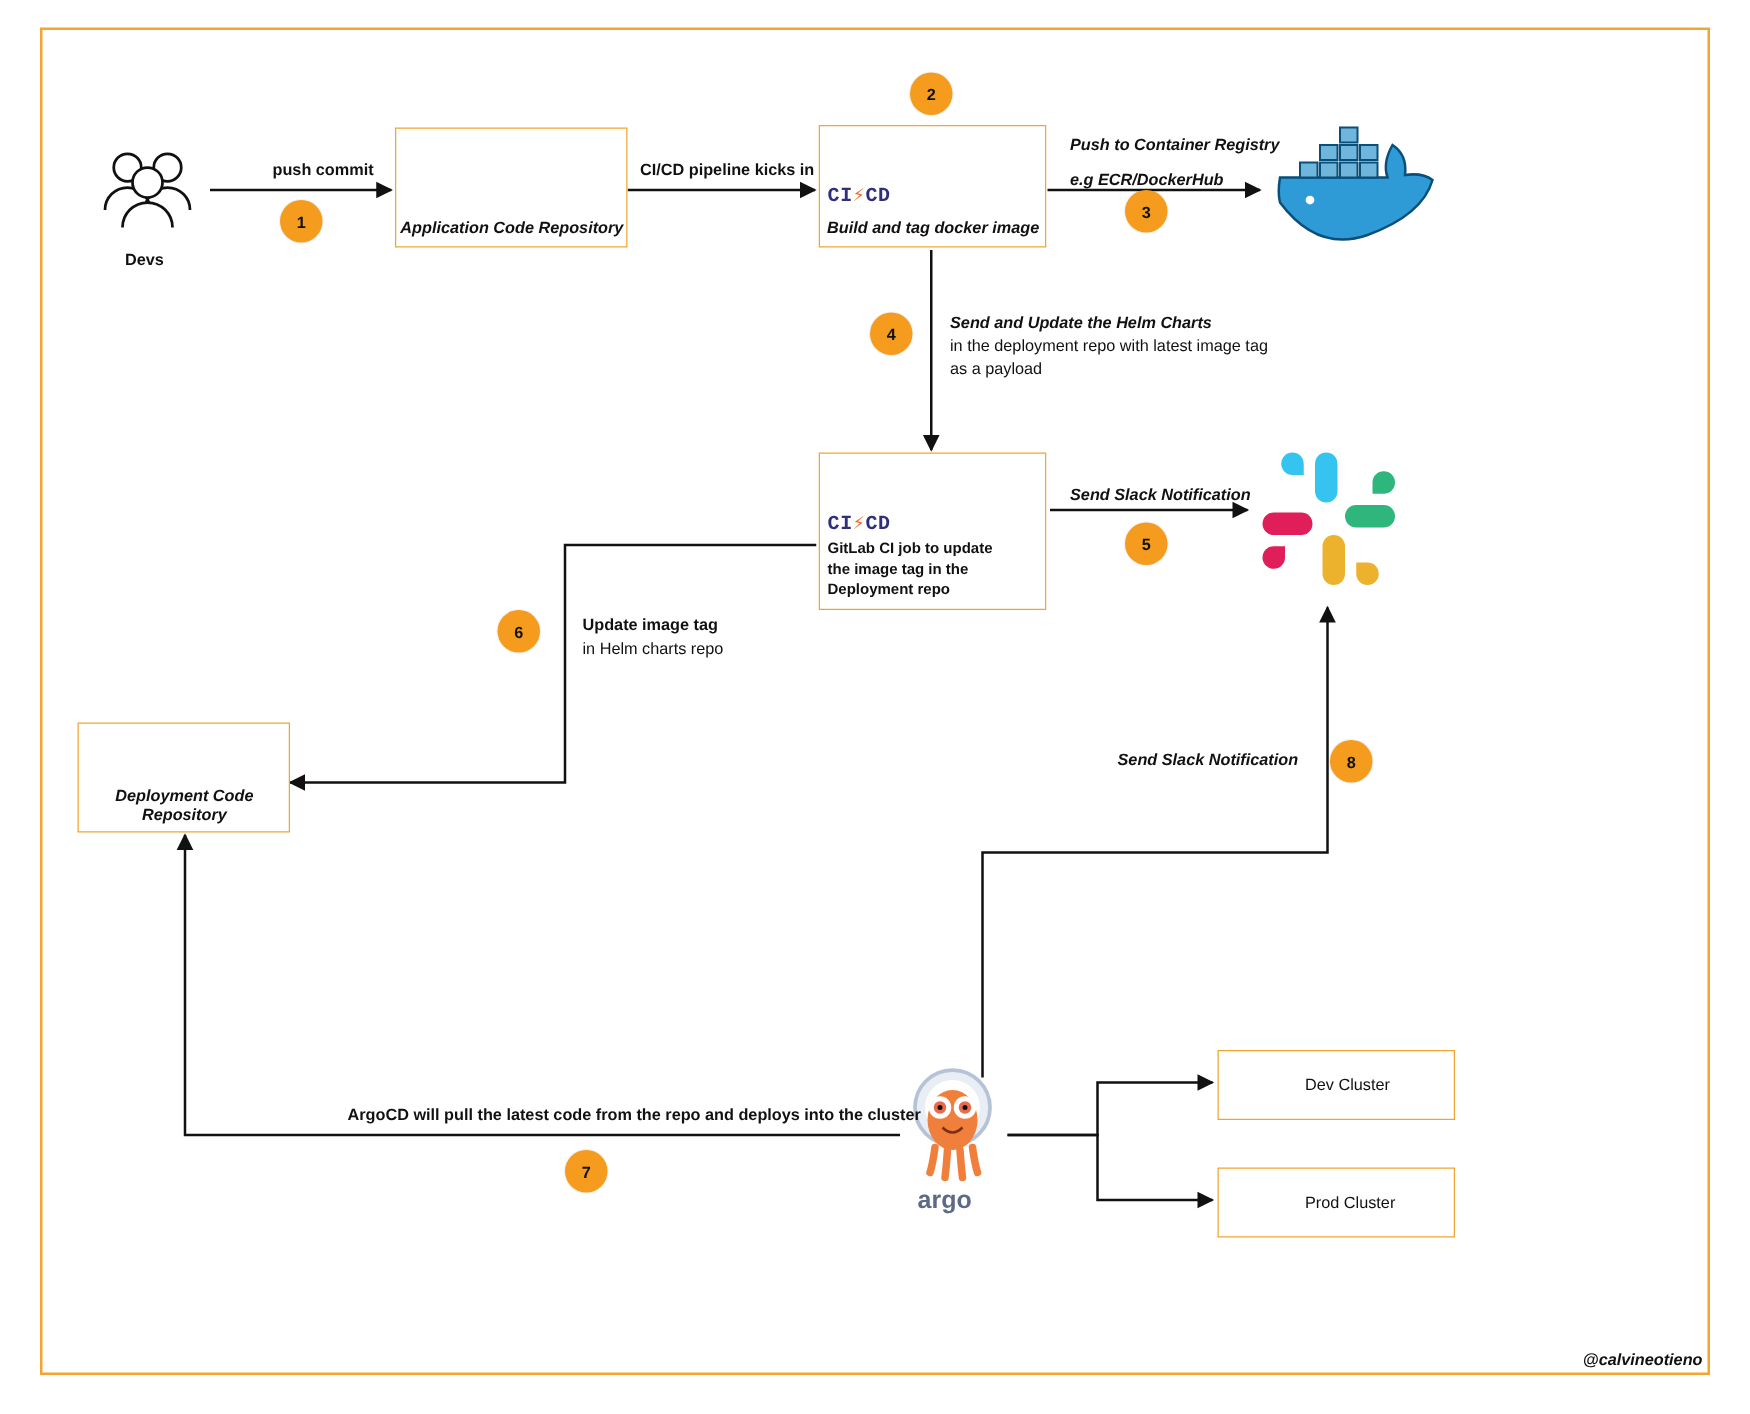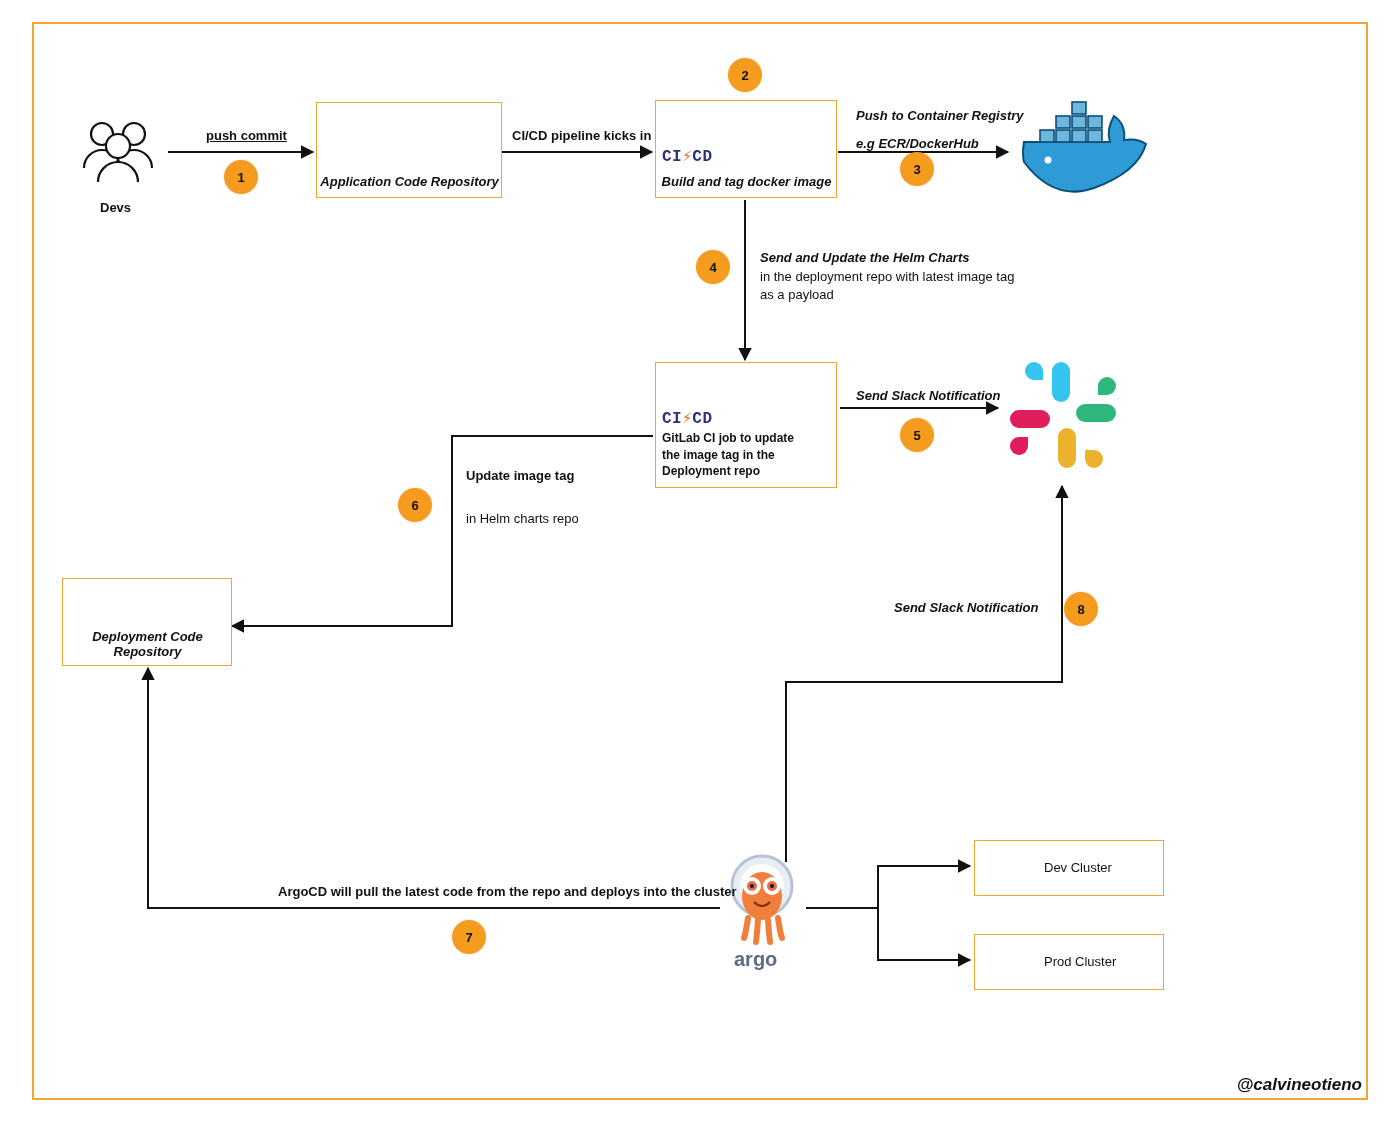--- a/index.html
+++ b/index.html
@@ -69,21 +69,21 @@
     display: flex;
     align-items: center;
     justify-content: center;
     font-size: 13px;
     font-weight: 700;
     color: #111;
     box-shadow: 0 0 0 1px rgba(0,0,0,.05);
   }
   .credit {
     position: absolute;
-    font-size: 17px;
+    font-size: 13px;
     font-weight: 700;
     font-style: italic;
   }
   .cicd-text {
     position: absolute;
     font-size: 16px;
     font-weight: 700;
     letter-spacing: 0.5px;
     font-family: "Courier New", monospace;
     color: #2f2f7a;
@@ -247,21 +247,21 @@
       <polygon points="25,44 18,20 32,20" fill="#e24329"></polygon>
       <polygon points="12,2 18,20 5,20" fill="#e24329"></polygon>
       <polygon points="38,2 32,20 45,20" fill="#e24329"></polygon>
       <polygon points="25,44 5,20 18,20" fill="#fc6d26"></polygon>
       <polygon points="25,44 45,20 32,20" fill="#fc6d26"></polygon>
     </g>
   </svg>
 
   <div class="label" style="left:100px; top:200px;">Devs</div>
 
-  <div class="label" style="left:206px; top:128px;text-decoration:underline;">push commit</div>
+  <div class="label" style="left:218px; top:128px;">push commit</div>
   <div class="step-badge" style="left:224px; top:160px;">1</div>
 
   <div class="box" style="left:316px; top:102px; width:186px; height:96px;">
     <div class="inner-label" style="bottom:8px;">Application Code Repository</div>
   </div>
 
   <div class="step-badge" style="left:728px; top:58px;">2</div>
 
   <div class="label" style="left:512px; top:128px;">CI/CD pipeline kicks in</div>
 
@@ -287,21 +287,21 @@
 Deployment repo</div>
   </div>
   <div class="cicd-text" style="left:662px; top:408px;">
     <span>CI</span><span class="slash">⚡</span><span>CD</span>
   </div>
 
   <div class="label italic" style="left:856px; top:388px;">Send Slack Notification</div>
   <div class="step-badge" style="left:900px; top:418px;">5</div>
 
   <div class="step-badge" style="left:398px; top:488px;">6</div>
-  <div class="label" style="left:466px; top:468px;text-align:right;">Update image tag</div>
+  <div class="label" style="left:466px; top:492px;text-align:right;">Update image tag</div>
   <div class="desc" style="left:466px; top:510px;">in Helm charts repo</div>
 
   <div class="box" style="left:62px; top:578px; width:170px; height:88px;padding-left:38px;">
     <div class="inner-label" style="bottom:6px;">Deployment Code Repository</div>
   </div>
 
   <div class="label" style="left:278px; top:884px;">ArgoCD will pull the latest code from the repo and deploys into the cluster</div>
   <div class="step-badge" style="left:452px; top:920px;">7</div>
 
   <div class="label italic" style="left:894px; top:600px;">Send Slack Notification</div>

